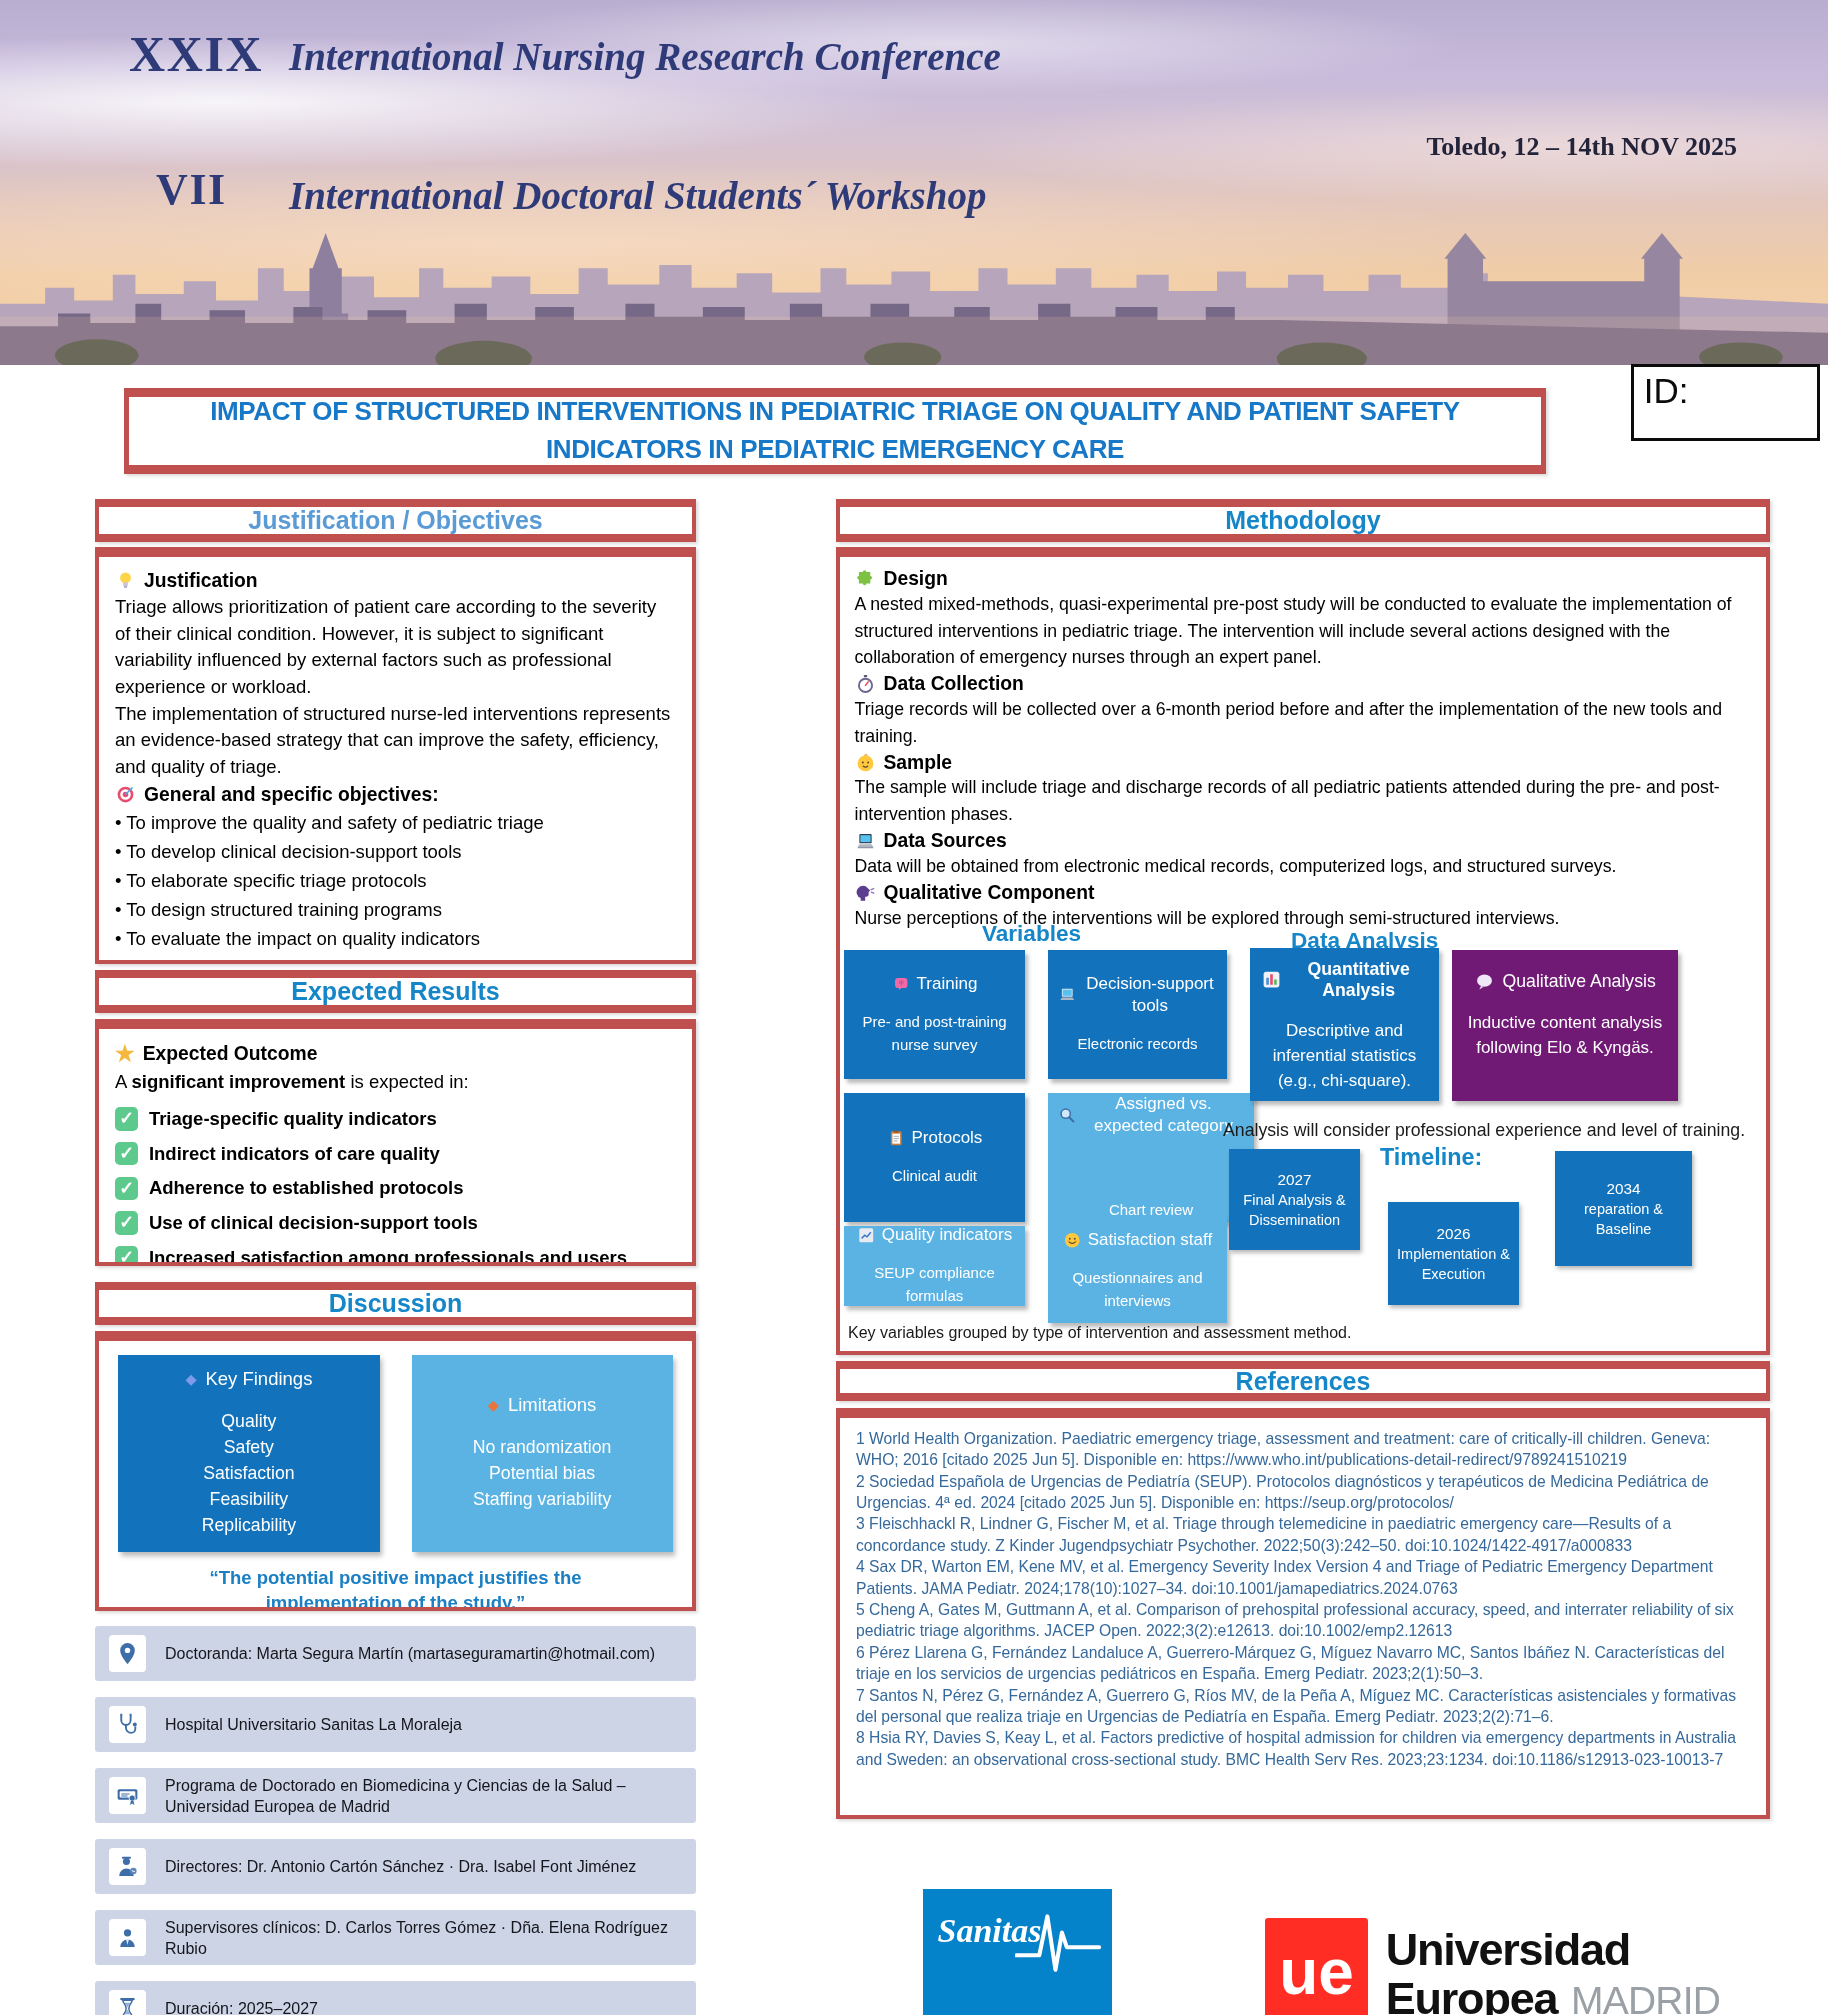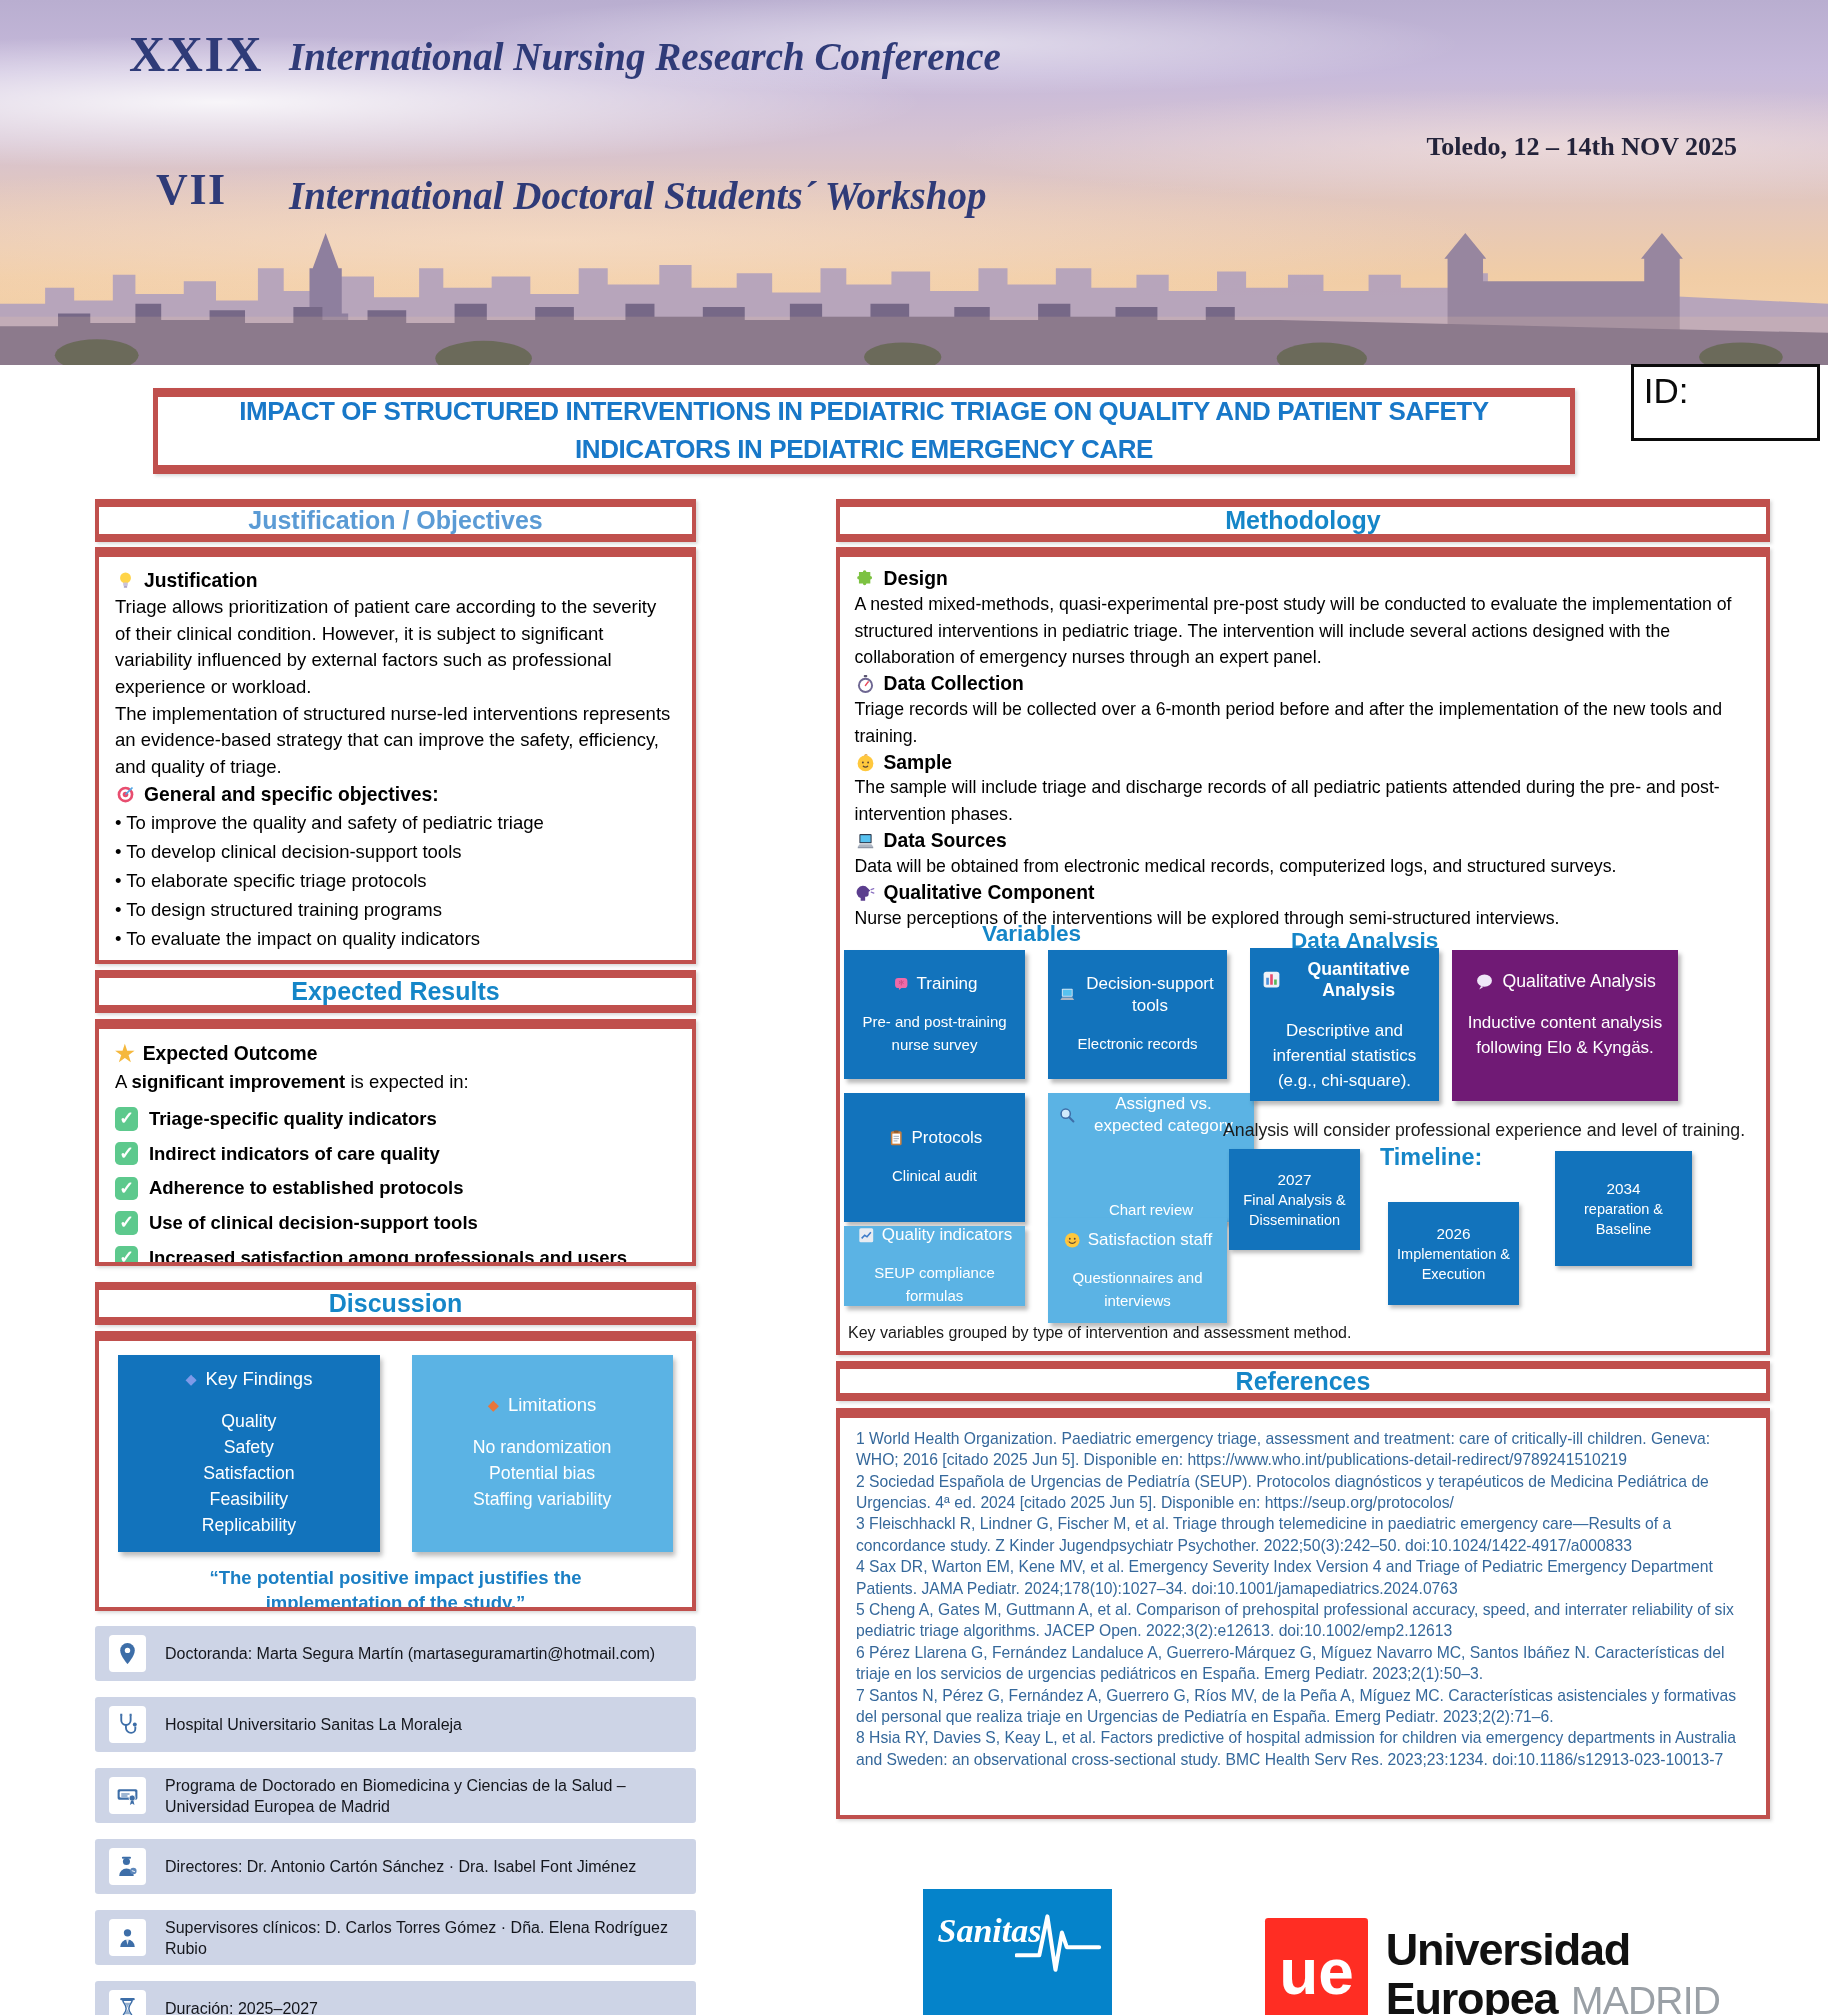--- a/index.html
+++ b/index.html
@@ -22,21 +22,21 @@
   .vii  { left: 156px; top: 164px; font-size: 44px; letter-spacing: 1.6px; }
   .conf-title { position: absolute; font-family: "Liberation Serif", serif; font-style: italic; font-weight: 700; color: #2f3b78; font-size: 39px; }
   .conf-t1 { left: 289px; top: 34px; }
   .conf-t2 { left: 289px; top: 173px; }
   .conf-date { position: absolute; right: 91px; top: 132px; font-family: "Liberation Serif", serif; font-weight: 700; font-size: 26px; color: #23233a; }
 
   
   .id-box { position: absolute; left: 1631px; top: 364px; width: 189px; height: 77px; border: 3.2px solid #0b0b0b; background: #fff; font-size: 35px; color: #0b0b0b; padding: 4px 0 0 9.7px; }
 
   
-  .title-box { position: absolute; left: 153px; top: 388px; width: 1422px; height: 86px; background: #fff;
+  .title-box { position: absolute; left: 124px; top: 388px; width: 1422px; height: 86px; background: #fff;
     border: 5.6px solid #C0504D; border-top-width: 9.7px; border-bottom-width: 9.7px;
     display: flex; align-items: center; justify-content: center; box-shadow: 2.4px 2.4px 3.2px rgba(130,130,130,.3); }
   .title-box h1 { font-size: 26px; line-height: 1.45; font-weight: 700; color: #1878C8; text-align: center; max-width: 1338px; letter-spacing: -0.4px; }
 
   
   .sec-head { position: absolute; background: #fff; border: 4.8px solid #C0504D; border-top-width: 8.9px; border-bottom-width: 8.9px;
     display: flex; align-items: center; justify-content: center; box-shadow: 2.4px 2.4px 3.2px rgba(130,130,130,.3); }
   .sec-head span { font-size: 25px; font-weight: 700; color: #1586C8; }
   .sec-head.light span { color: #5B9BD5; }
   .content-box { position: absolute; background: #fff; border: 4.8px solid #C0504D; border-top-width: 10.5px;

